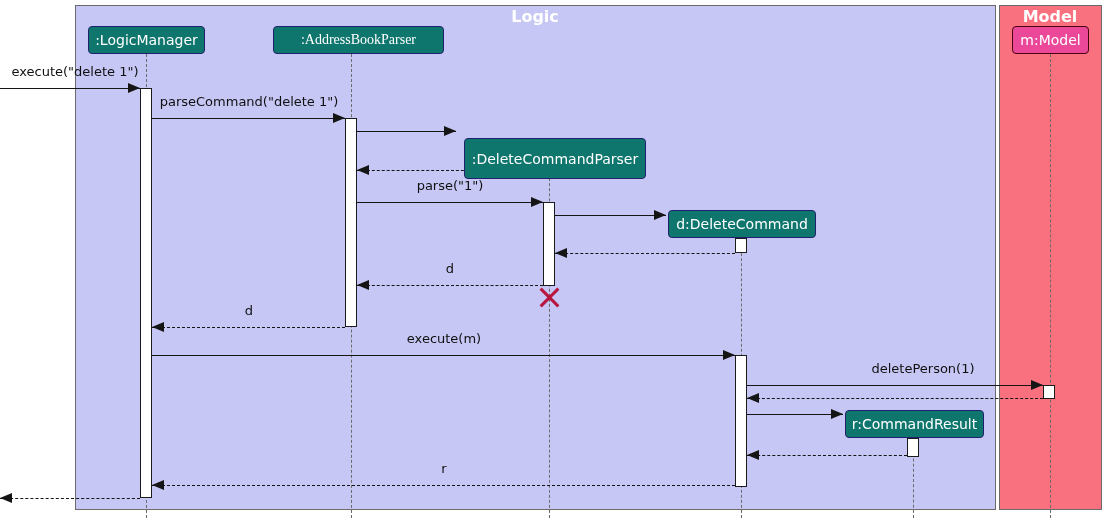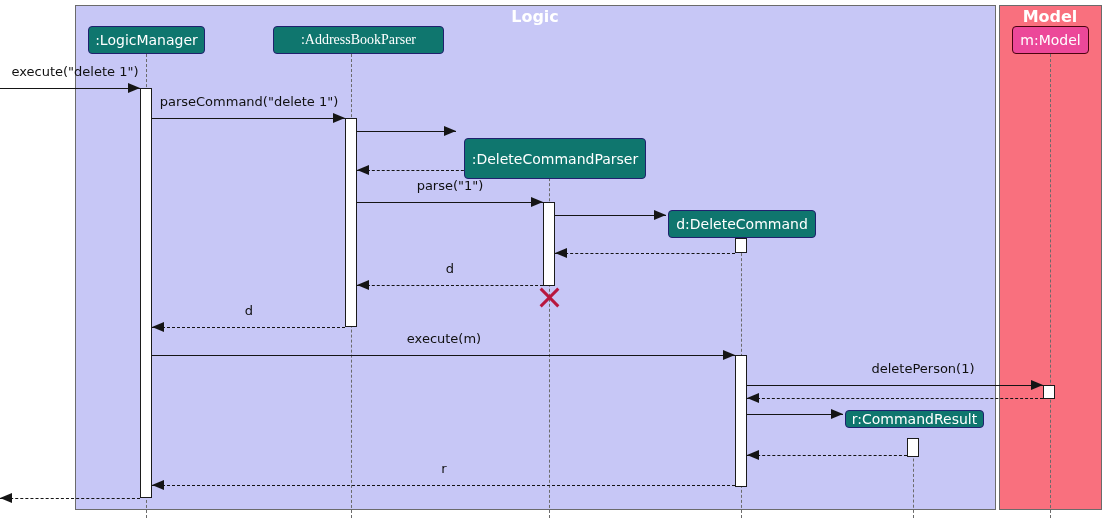--- a/index.html
+++ b/index.html
@@ -123,16 +123,16 @@
   <div class="head-l" style="left:152px; top:480px;"></div>
   <div class="mlabel" style="left:444px; top:461px;">r</div>
 
   <div class="line-dashed" style="left:0px; top:498px; width:140px;"></div>
   <div class="head-l" style="left:0px; top:493px;"></div>
 
   <div class="pbox" style="left:88px;  top:26px;  width:117px; height:28px;">:LogicManager</div>
   <div class="pbox" style="left:273px; top:26px;  width:171px; height:28px;font-family:Liberation Serif, serif;">:AddressBookParser</div>
   <div class="pbox" style="left:458px; top:138px; width:182px; height:41px;margin-left:6px;">:DeleteCommandParser</div>
   <div class="pbox" style="left:668px; top:210px; width:148px; height:28px;">d:DeleteCommand</div>
-  <div class="pbox" style="left:845px; top:410px; width:139px; height:18px;">r:CommandResult</div>
+  <div class="pbox" style="left:845px; top:410px; width:139px; height:28px;">r:CommandResult</div>
   <div class="pbox pbox-model" style="left:1012px; top:26px; width:77px; height:28px;">m:Model</div>
 
 </div>
 
 </body></html>

